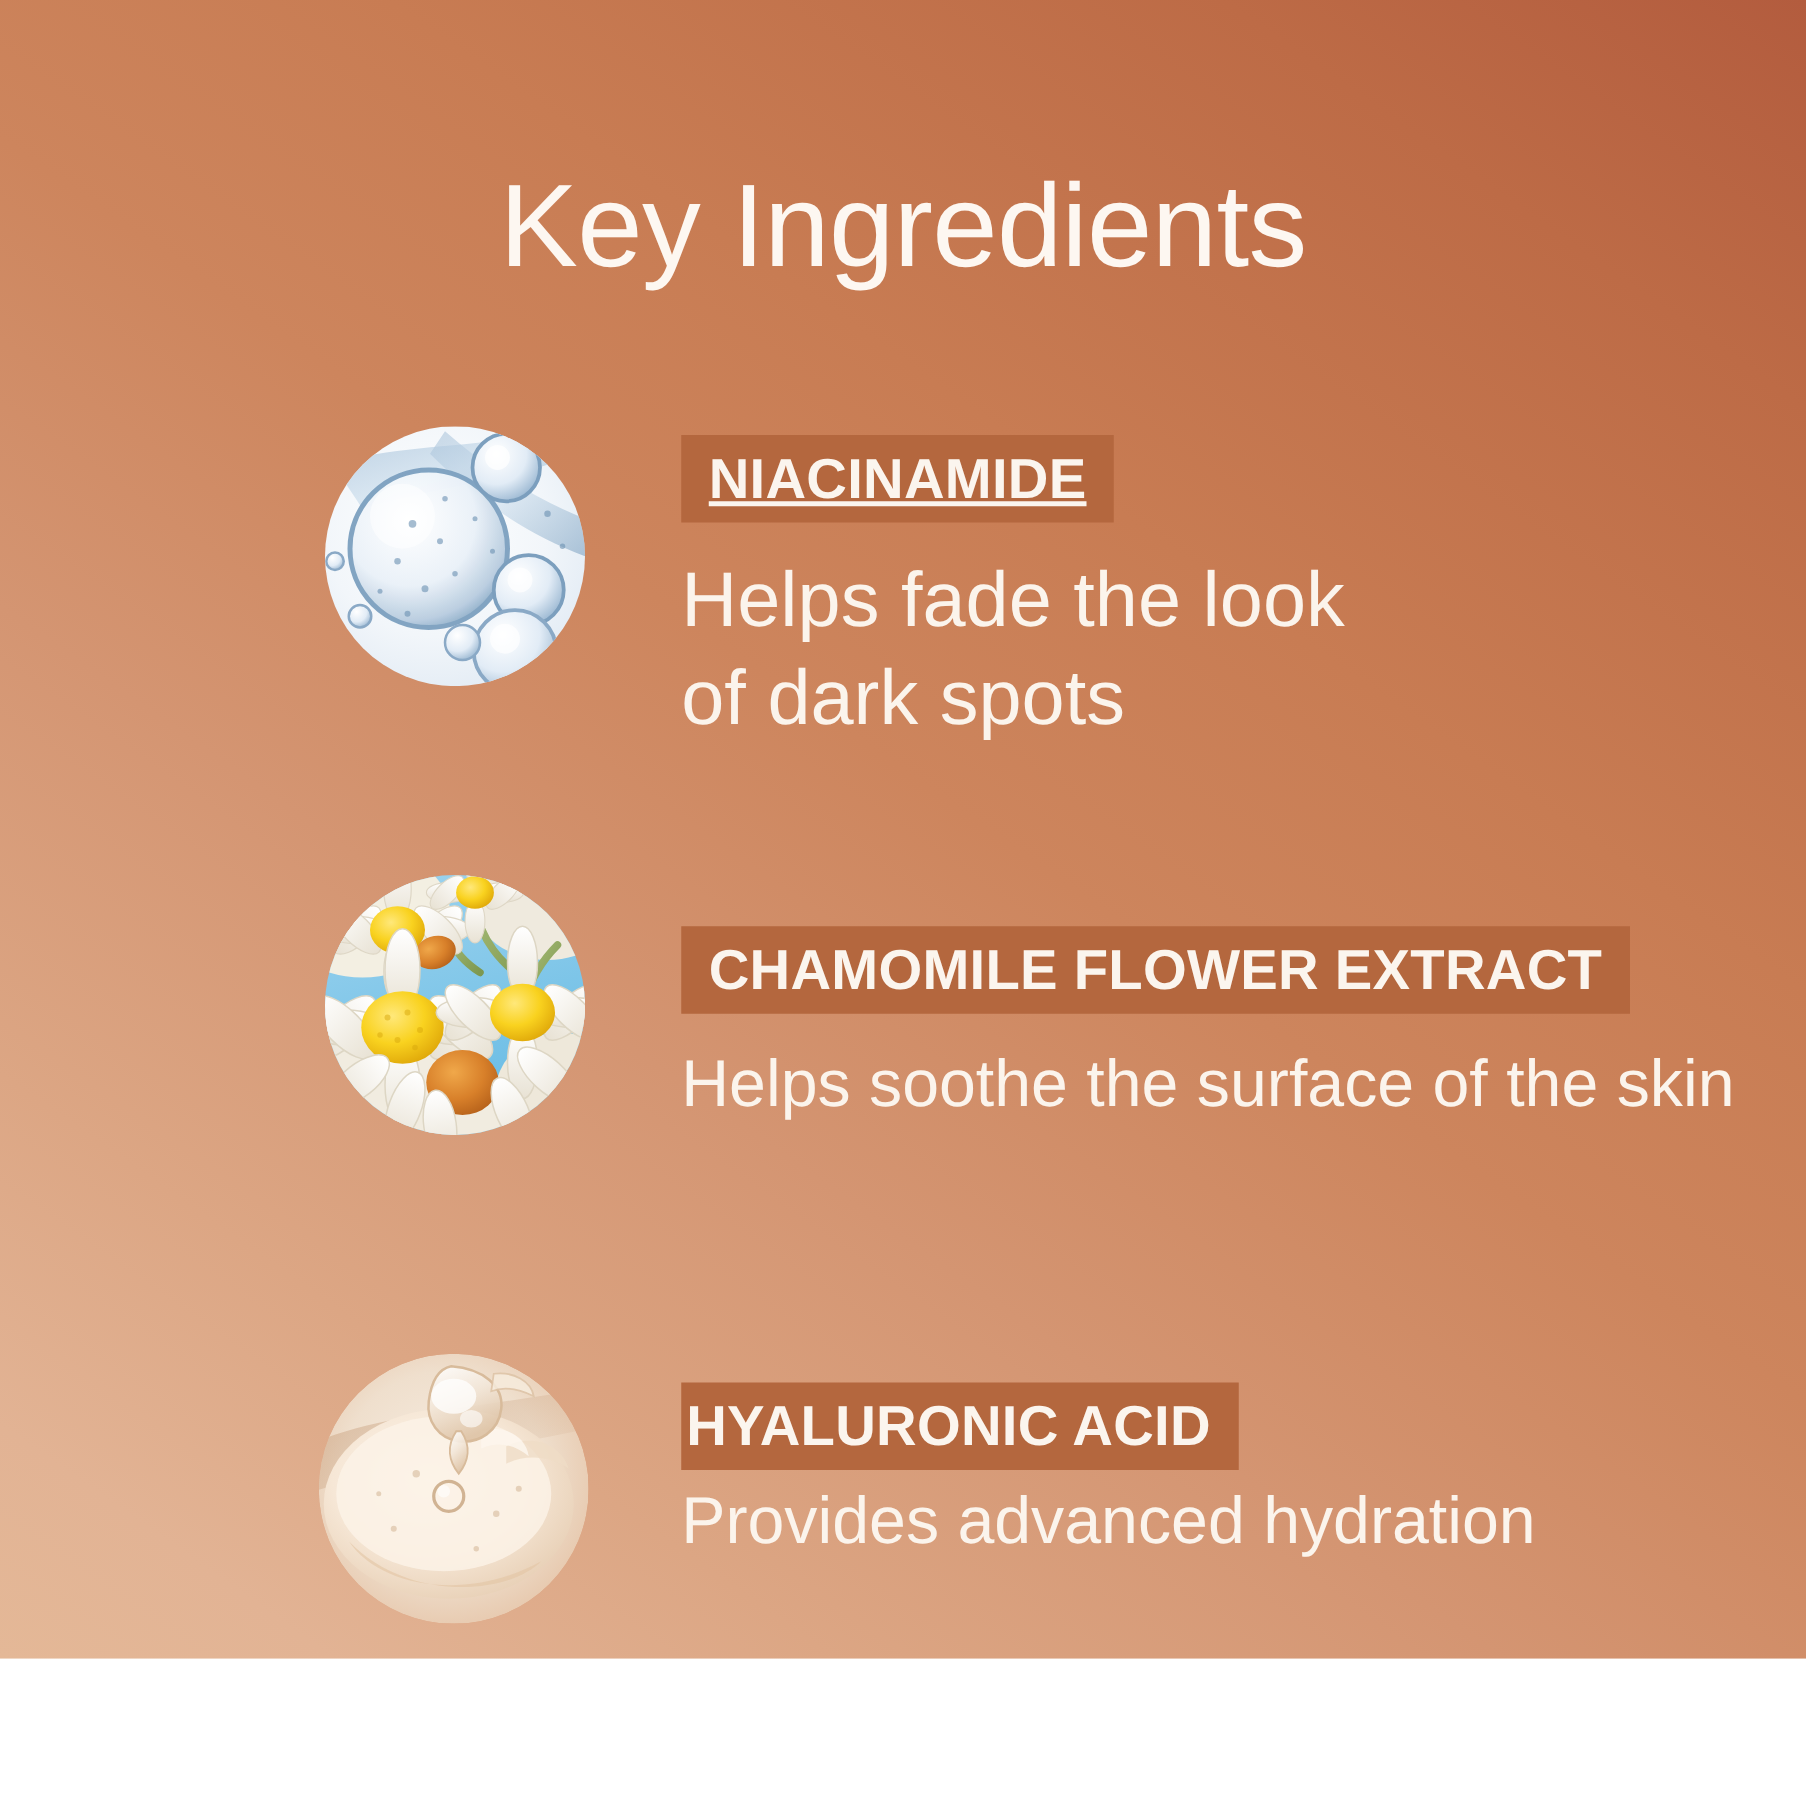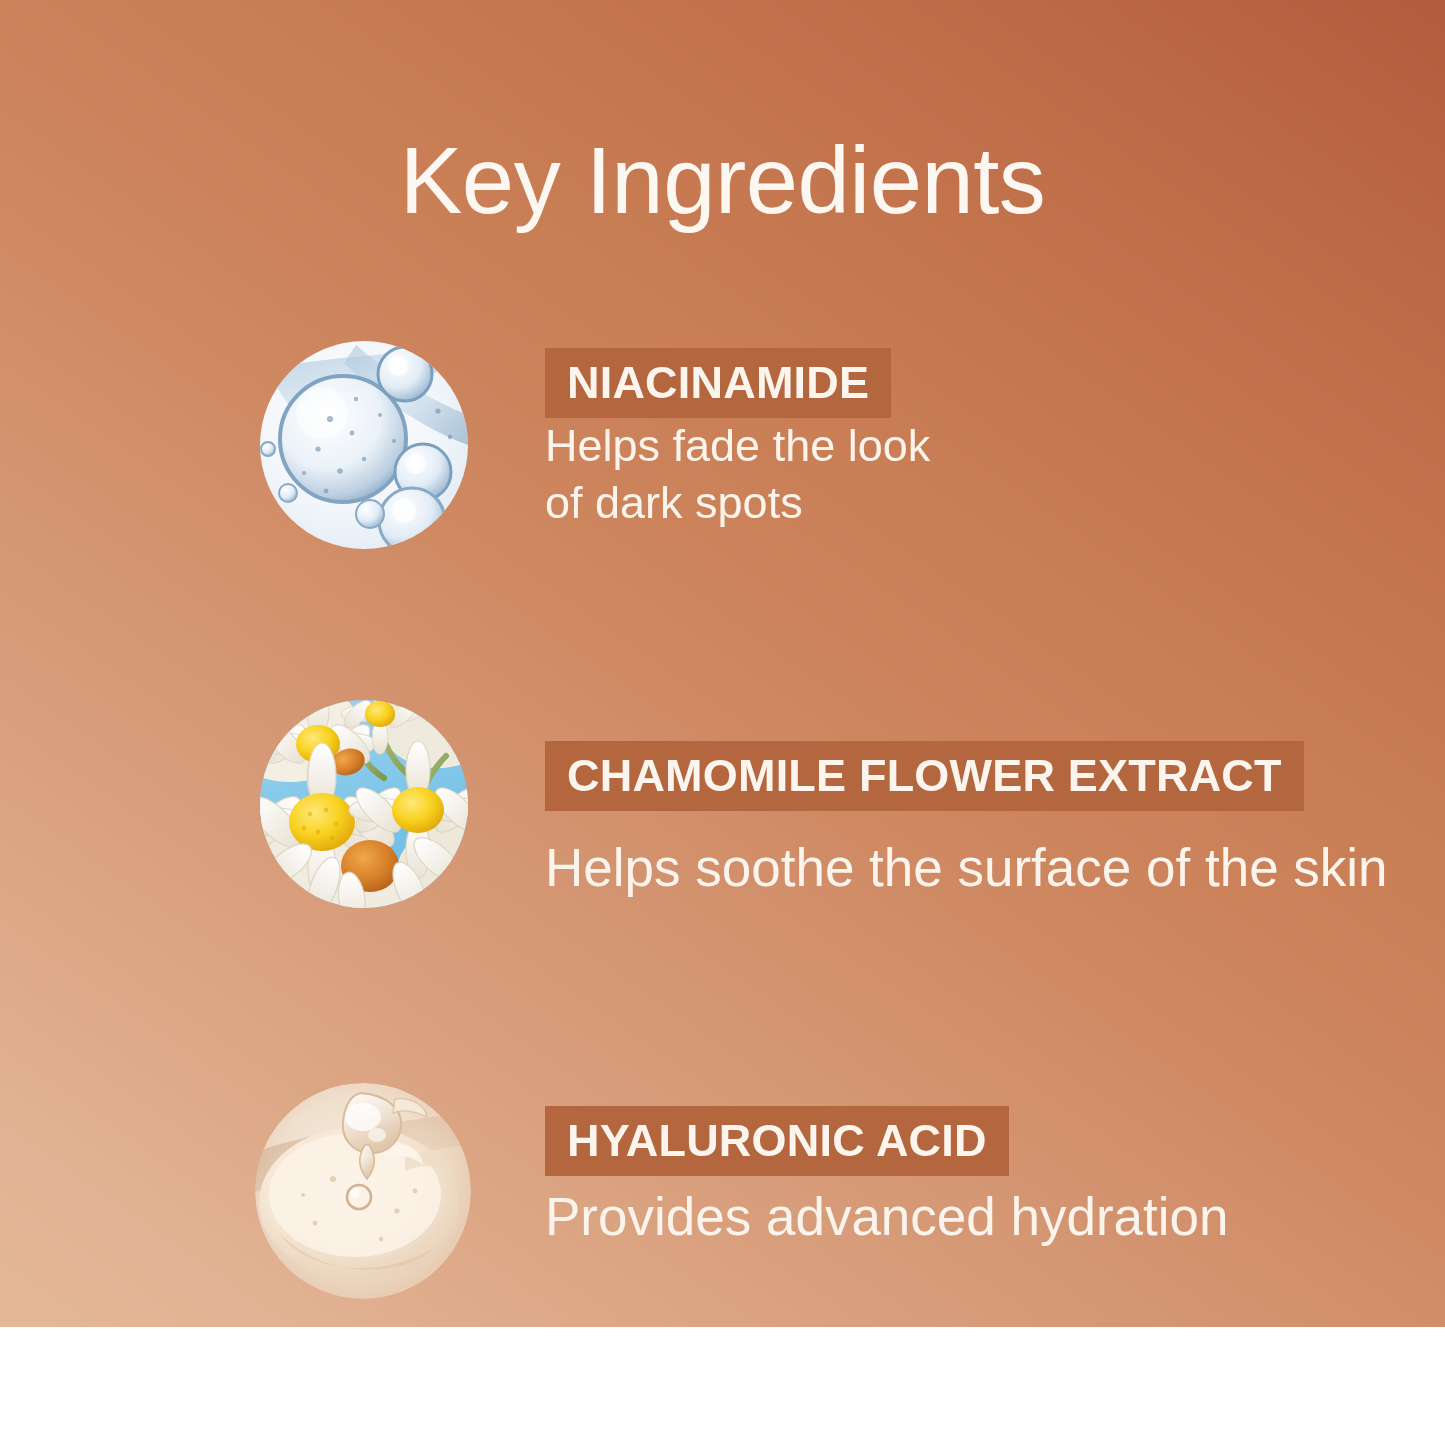--- a/index.html
+++ b/index.html
@@ -97,44 +97,46 @@
     line-height: 1.26;
     white-space: pre-line;
   }
 
   
   #row-1 .copy { top: 7px; }
   #row-1 .label-box {
     font-size: 45px;
     padding: 12px 22px 13px 22px;
     line-height: 1.0;
+    text-decoration: underline;
   }
   #row-1 .desc {
-    font-size: 45px;
+    margin-top: 24px;
+    font-size: 62px;
   }
 
   
   #row-2 .copy { top: 41px; }
   #row-2 .label-box {
     font-size: 45px;
     padding: 12px 22px 13px 22px;
     line-height: 1.0;
     text-align: center;
   }
   #row-2 .desc {
     margin-top: 24px;
     font-size: 53px;
     text-align: center;
   }
 
   
   #row-3 .copy { top: 23px; }
   #row-3 .label-box {
     font-size: 45px;
-    padding: 12px 22px 13px 22px;
+    padding: 12px 22px 13px 4px;
     line-height: 1.0;
   }
   #row-3 .desc {
     margin-top: 8px;
     font-size: 53px;
   }
 </style>
 </head>
 <body>
 

